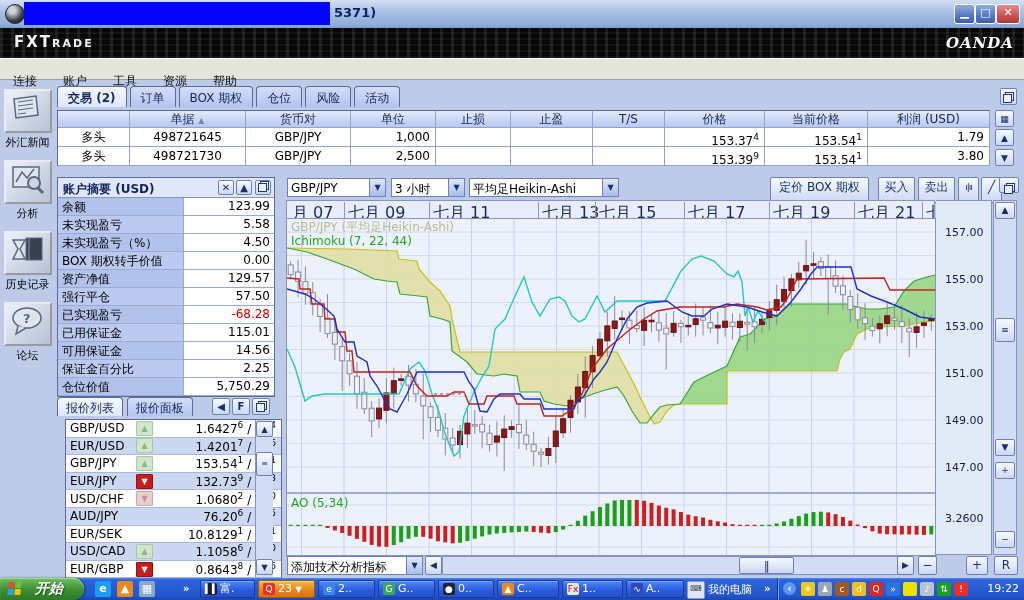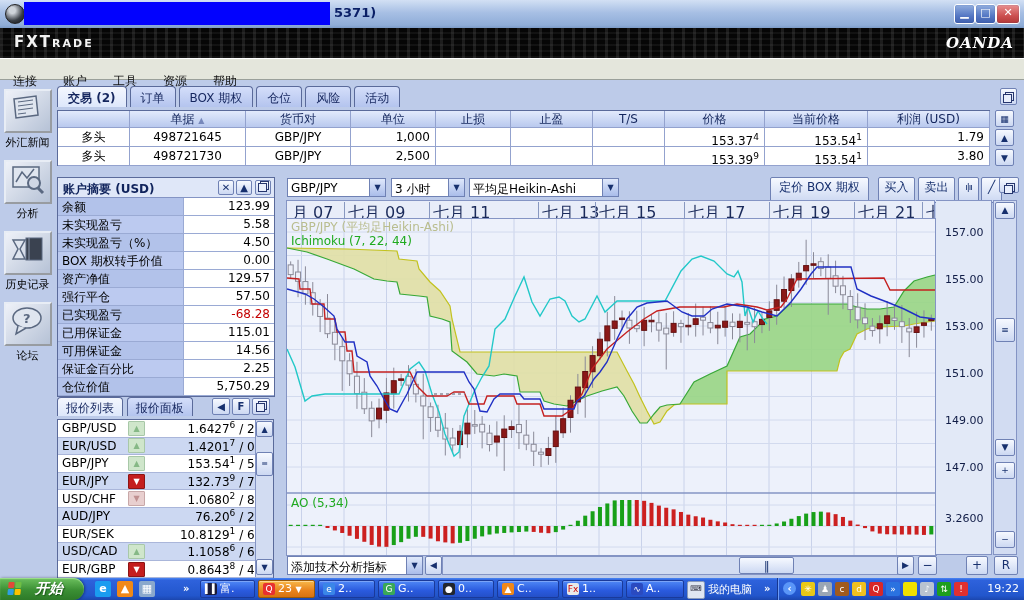--- a/index.html
+++ b/index.html
@@ -68,21 +68,21 @@
     background-image:radial-gradient(rgba(255,255,255,.5) 12%,transparent 13%);background-size:4px 4px;
     border-right:1px solid #9aaad4;overflow:hidden;white-space:nowrap;}
   .acc-val{flex:1;text-align:right;padding:1px 4px 0 0;background:#fff;}
   
   .quotes{position:absolute;left:57px;top:397px;width:217px;height:181px;}
   .qtabs{position:absolute;left:0;top:0;height:22px;width:100%;}
   .qtab{display:inline-block;height:16px;padding:2px 8px 0 8px;margin-right:0;border:1px solid #5a6a9a;
     border-bottom:none;border-radius:4px 4px 0 0;background:linear-gradient(#d4defa,#b4c4ee);color:#15265e;font-weight:normal;}
   .qtab.active{background:linear-gradient(#f4f7fe,#dde7fb);}
   .qbtn{position:absolute;top:1px;width:18px;height:17px;font-size:10px;line-height:15px;font-weight:bold;}
-  .qbody{position:absolute;left:0;top:22px;width:215px;height:159px;border:1px solid #5a6a9a;background:#fff;overflow:hidden;}
+  .qbody{position:absolute;left:8px;top:22px;width:215px;height:159px;border:1px solid #5a6a9a;background:#fff;overflow:hidden;}
   .qrow{display:flex;height:17.6px;border-bottom:1px solid #aab6da;box-sizing:border-box;align-items:center;}
   .qrow.alt{background:#ccd8f2;}
   .qpair{width:66px;padding-left:4px;}
   .qarr{width:15px;height:13px;font-size:8px;line-height:13px;text-align:center;border-radius:1px;}
   .qarr.up-faded{background:#cfe6cb;color:#86b886;border:1px solid #a8c8a8;}
   .qarr.down{background:#c41e1e;color:#fff;border:1px solid #8c1414;}
   .qarr.down-faded{background:#e8cfcf;color:#c09090;border:1px solid #c8a8a8;}
   .qprice{flex:1;text-align:right;padding-right:5px;}
   .qsb{position:absolute;right:1px;top:23px;width:17px;height:157px;background:#d2dcf2;border-left:1px solid #8494c4;}
   .sb-btn{position:absolute;left:0;width:17px;height:16px;font-size:8px;line-height:15px;}

